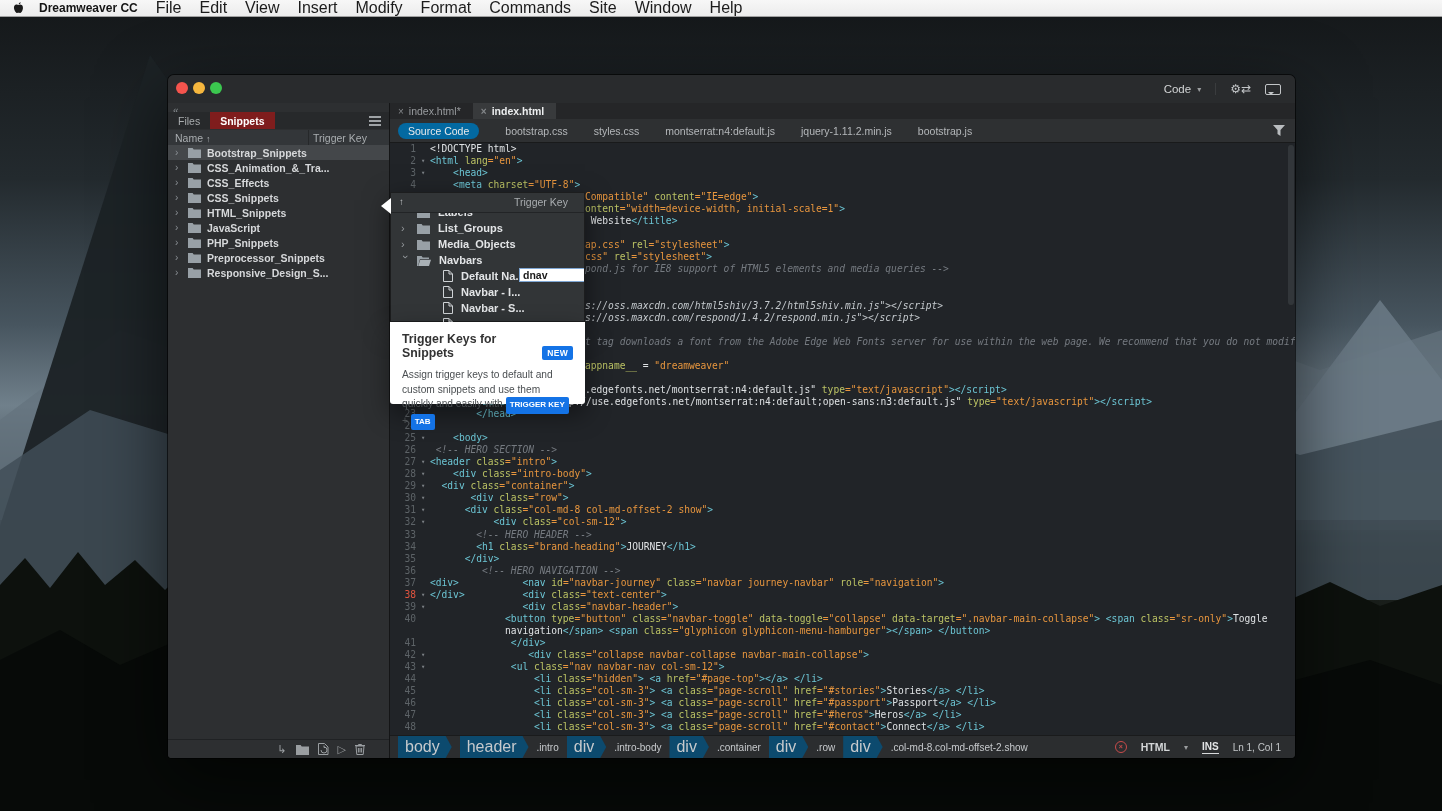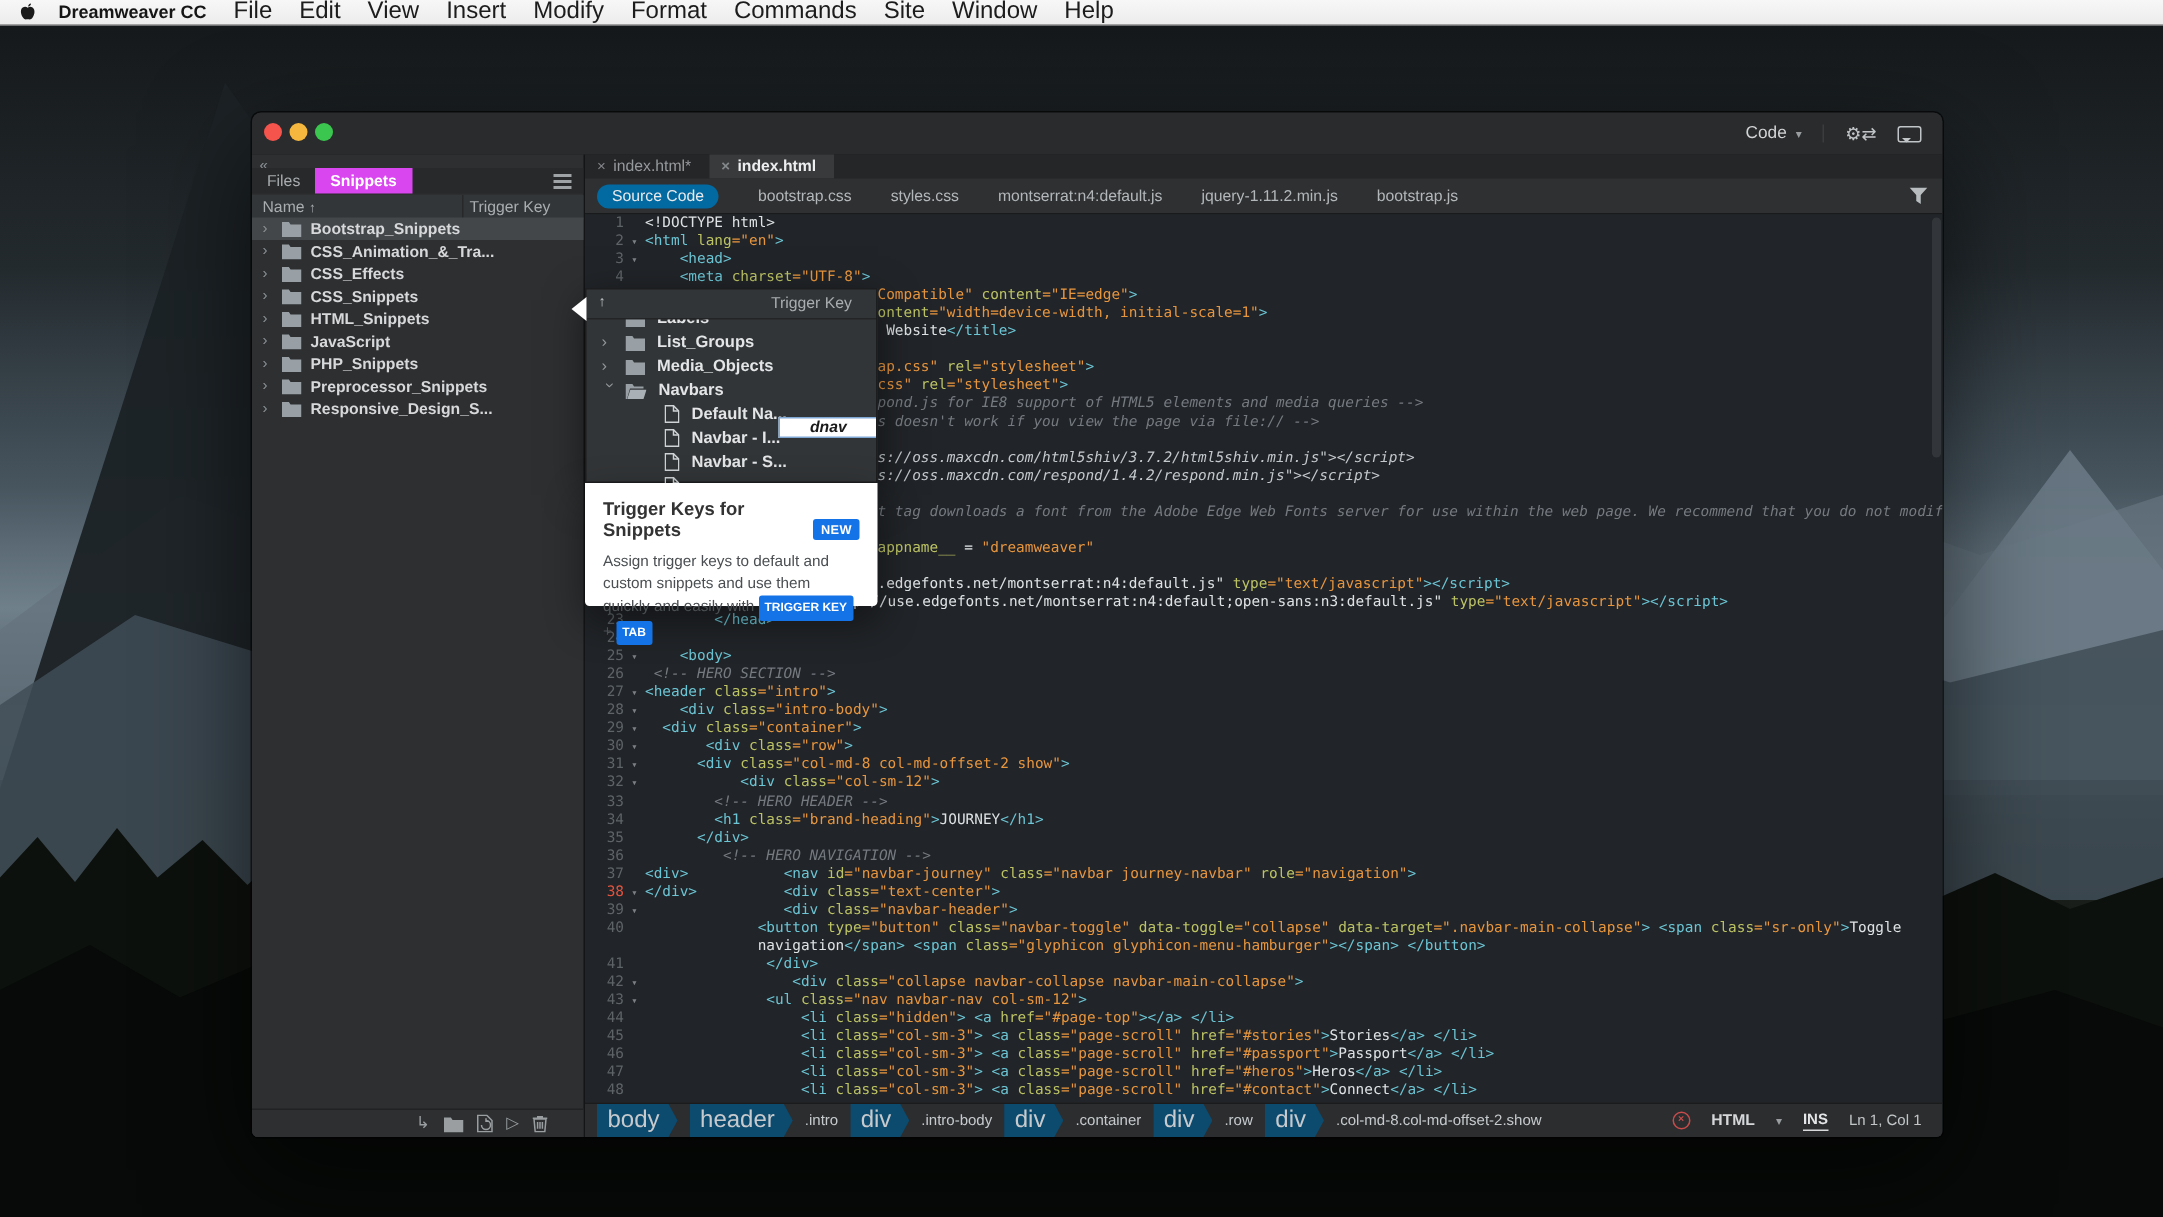--- a/index.html
+++ b/index.html
@@ -21,21 +21,21 @@
   #code-dd{display:flex;align-items:center;gap:6px;font-size:11.5px;color:#d2d4d5;padding-right:14px;border-right:1px solid #3a3c3e;}
   #code-dd .caret{font-size:8px;color:#9a9d9f;}
   .tb-icon{font-size:12px;color:#c2c5c7;}
   #bubble-icon{position:relative;width:14px;height:9px;border:1.4px solid #c2c5c7;border-radius:2px;}
   #bubble-icon::after{content:"";position:absolute;left:2px;bottom:-4px;border:3px solid transparent;border-top-color:#c2c5c7;}
   
   #panel{position:absolute;left:0;top:28px;width:222px;height:655px;background:#2d2f31;border-right:1px solid #141516;box-sizing:border-box;}
   #panel-collapse{position:absolute;left:5px;top:2px;font-size:10px;color:#8b9094;}
   #panel-tabs{position:absolute;left:0;top:9px;width:100%;height:17px;background:#27292b;display:flex;align-items:flex-end;}
   .ptab{font-size:10.5px;padding:3px 10px 2px;color:#a9acae;}
-  .ptab.active{color:#fff;font-weight:bold;background:#d946ef;}
+  .ptab.active{color:#fff;font-weight:bold;background:#7f1d1d;}
   #panel-menu-icon{position:absolute;right:8px;top:13px;width:12px;height:2px;background:#9fa3a6;box-shadow:0 4px 0 #9fa3a6,0 8px 0 #9fa3a6;}
   #panel-cols{position:absolute;left:0;top:27px;width:100%;height:16px;background:#333639;border-bottom:1px solid #1e1f21;font-size:10.5px;color:#a9adb0;}
   #panel-cols .name{position:absolute;left:7px;top:2px;}
   #panel-cols .sort{font-size:9px;}
   #panel-cols .trig{position:absolute;left:145px;top:2px;}
   #panel-cols .divider{position:absolute;left:140px;top:0;width:1px;height:16px;background:#26282a;}
   #snip-list{position:absolute;left:0;top:42px;width:100%;}
   .srow{position:relative;height:15px;display:flex;align-items:center;}
   .srow.sel{background:#44474a;}
   .srow .chev{width:10px;margin-left:7px;font-size:10px;color:#8b9095;line-height:10px;}
@@ -86,21 +86,21 @@
   #popup-head .trig{position:absolute;left:123px;top:3px;}
   #popup-rows{position:relative;height:109px;overflow:hidden;}
   .prow{position:relative;height:16px;display:flex;align-items:center;}
   .prow.cut-top{margin-top:-9px;}
   .prow .chev{width:10px;margin-left:10px;font-size:11px;color:#9599 9c;color:#94989c;line-height:10px;}
   .prow .chev.open{transform:rotate(90deg);}
   .prow .picon{margin-left:6px;line-height:0;}
   .prow.child .chev{visibility:hidden;}
   .prow.child .picon{margin-left:32px;}
   .prow .plabel{font-size:11px;font-weight:600;color:#e3e5e7;margin-left:8px;white-space:nowrap;}
-  .trigger-input{position:absolute;left:128px;top:10px;width:62px;height:12px;background:#fff;border:1px solid #7fa7d4;font-family:"Liberation Sans",sans-serif;font-size:10.5px;font-weight:bold;color:#1a1a1a;padding:0 20px;font-style:italic;}
+  .trigger-input{position:absolute;left:128px;top:0;width:62px;height:12px;background:#fff;border:1px solid #7fa7d4;font-family:"Liberation Sans",sans-serif;font-size:10.5px;font-weight:bold;color:#1a1a1a;padding:0 3px;}
   #callout-arrow{position:absolute;left:381px;top:198px;width:0;height:0;border-top:8px solid transparent;border-bottom:8px solid transparent;border-right:10px solid #ffffff;z-index:11;}
   
   #tooltip{position:absolute;left:390px;top:322px;width:195px;height:82px;background:#ffffff;border-radius:0 0 3px 3px;box-shadow:0 10px 26px rgba(0,0,0,.45);z-index:10;box-sizing:border-box;padding:10px 12px;}
   #tt-title-row{display:flex;align-items:flex-end;gap:8px;}
   #tt-title{font-size:12.3px;font-weight:bold;color:#333;}
   .badge{display:inline-block;background:#1473e6;color:#fff;font-size:8.5px;font-weight:bold;padding:2px 5px;border-radius:2px;letter-spacing:.3px;}
   .keybadge{display:inline-block;background:#1473e6;color:#fff;font-size:8px;font-weight:bold;padding:1px 4px;border-radius:2px;}
   #tt-body{margin:8px 0 0;font-size:10.2px;line-height:14.5px;color:#4b4f52;}
 </style>
 </head>
@@ -287,21 +287,21 @@
           <div class="cl"><span class="g">2</span><span class="f">▾</span><span class="ct"><span class="t">&lt;html </span><span class="a">lang</span><span class="o">="en"</span><span class="t">&gt;</span></span></div>
           <div class="cl"><span class="g">3</span><span class="f">▾</span><span class="ct"><span class="t">    &lt;head&gt;</span></span></div>
           <div class="cl"><span class="g">4</span><span class="f"></span><span class="ct"><span class="t">    &lt;meta </span><span class="a">charset</span><span class="o">="UTF-8"</span><span class="t">&gt;</span></span></div>
           <div class="cl"><span class="g">5</span><span class="f"></span><span class="ct cut"><span class="o">Compatible" </span><span class="a">content</span><span class="o">="IE=edge"</span><span class="t">&gt;</span></span></div>
           <div class="cl"><span class="g">6</span><span class="f"></span><span class="ct cut"><span class="a">ontent</span><span class="o">="width=device-width, initial-scale=1"</span><span class="t">&gt;</span></span></div>
           <div class="cl"><span class="g">7</span><span class="f"></span><span class="ct cut"><span class="w"> Website</span><span class="t">&lt;/title&gt;</span></span></div>
           <div class="cl"><span class="g">8</span><span class="f"></span><span class="ct cut"></span></div>
           <div class="cl"><span class="g">9</span><span class="f"></span><span class="ct cut"><span class="o">ap.css" </span><span class="a">rel</span><span class="o">="stylesheet"</span><span class="t">&gt;</span></span></div>
           <div class="cl"><span class="g">10</span><span class="f"></span><span class="ct cut"><span class="o">css" </span><span class="a">rel</span><span class="o">="stylesheet"</span><span class="t">&gt;</span></span></div>
           <div class="cl"><span class="g">11</span><span class="f"></span><span class="ct cut"><span class="c">pond.js for IE8 support of HTML5 elements and media queries --&gt;</span></span></div>
-          <div class="cl"><span class="g">12</span><span class="f"></span><span class="ct cut"><span class="c">s doesn't work if you view the page via file:// --&gt;</span></span></div>
+          <div class="cl"><span class="g">12</span><span class="f"></span></div>
           <div class="cl"><span class="g">13</span><span class="f"></span><span class="ct cut"></span></div>
           <div class="cl"><span class="g">14</span><span class="f"></span><span class="ct cut"><span class="i">s://oss.maxcdn.com/html5shiv/3.7.2/html5shiv.min.js"&gt;&lt;/script&gt;</span></span></div>
           <div class="cl"><span class="g">15</span><span class="f"></span><span class="ct cut"><span class="i">s://oss.maxcdn.com/respond/1.4.2/respond.min.js"&gt;&lt;/script&gt;</span></span></div>
           <div class="cl"><span class="g">16</span><span class="f"></span><span class="ct cut"></span></div>
           <div class="cl"><span class="g">17</span><span class="f"></span><span class="ct cut"><span class="c">t tag downloads a font from the Adobe Edge Web Fonts server for use within the web page. We recommend that you do not modify</span></span></div>
           <div class="cl"><span class="g">18</span><span class="f"></span><span class="ct cut"></span></div>
           <div class="cl"><span class="g">19</span><span class="f"></span><span class="ct cut"><span class="a">appname__</span><span class="w"> = </span><span class="o">"dreamweaver"</span></span></div>
           <div class="cl"><span class="g">20</span><span class="f"></span><span class="ct cut"></span></div>
           <div class="cl"><span class="g">21</span><span class="f"></span><span class="ct cut"><span class="w">.edgefonts.net/montserrat:n4:default.js" </span><span class="a">type</span><span class="o">="text/javascript"</span><span class="t">&gt;&lt;/script&gt;</span></span></div>
           <div class="cl"><span class="g">22</span><span class="f"></span><span class="ct"><span class="t">        &lt;script </span><span class="a">src</span><span class="w">= http://use.edgefonts.net/montserrat:n4:default;open-sans:n3:default.js" </span><span class="a">type</span><span class="o">="text/javascript"</span><span class="t">&gt;&lt;/script&gt;</span></span></div>

